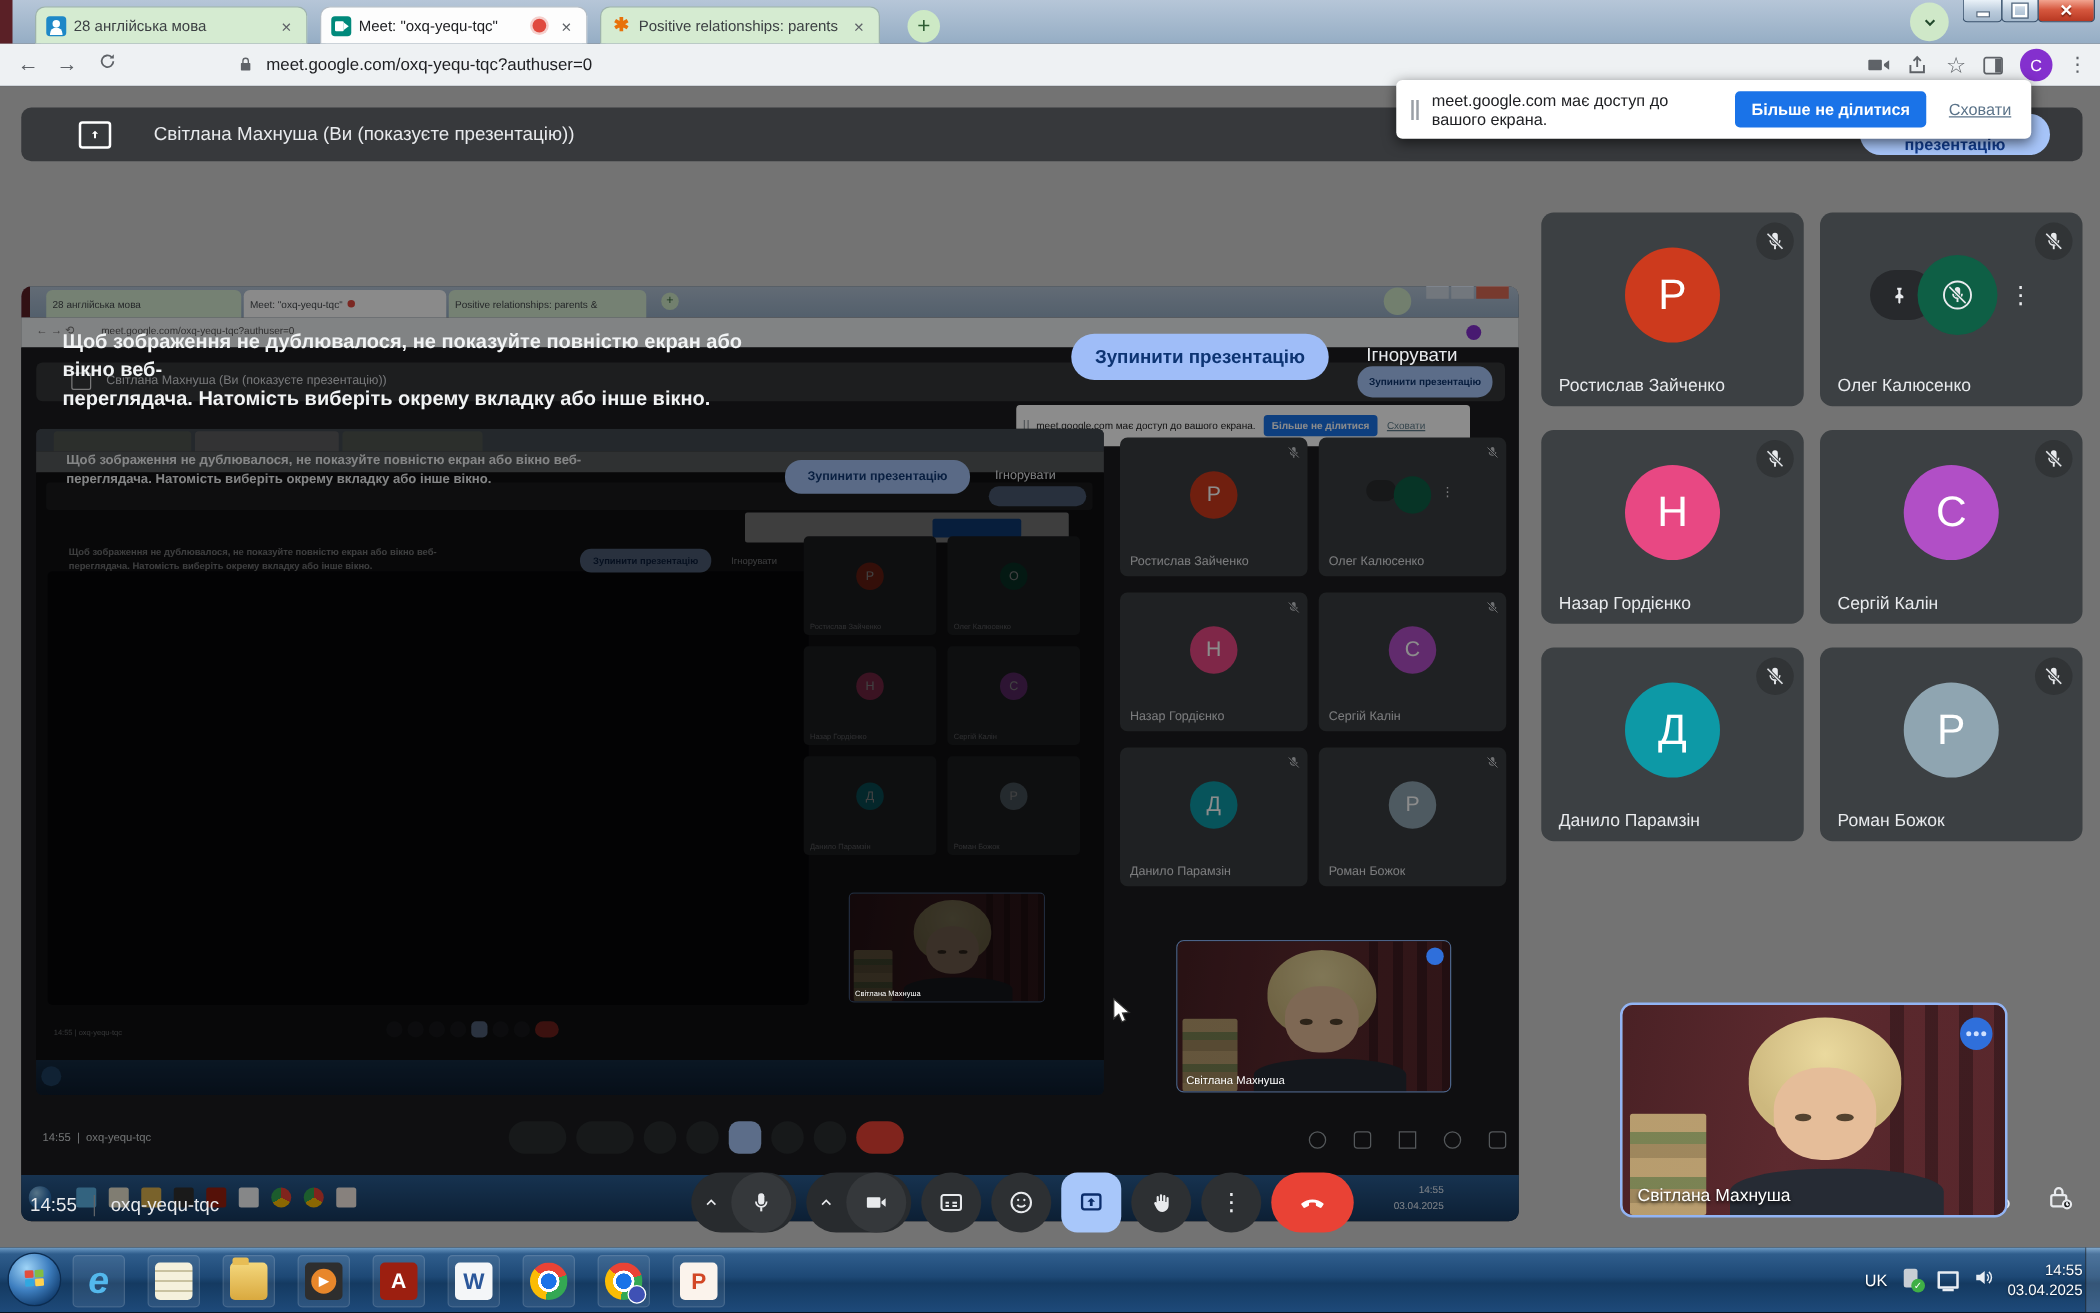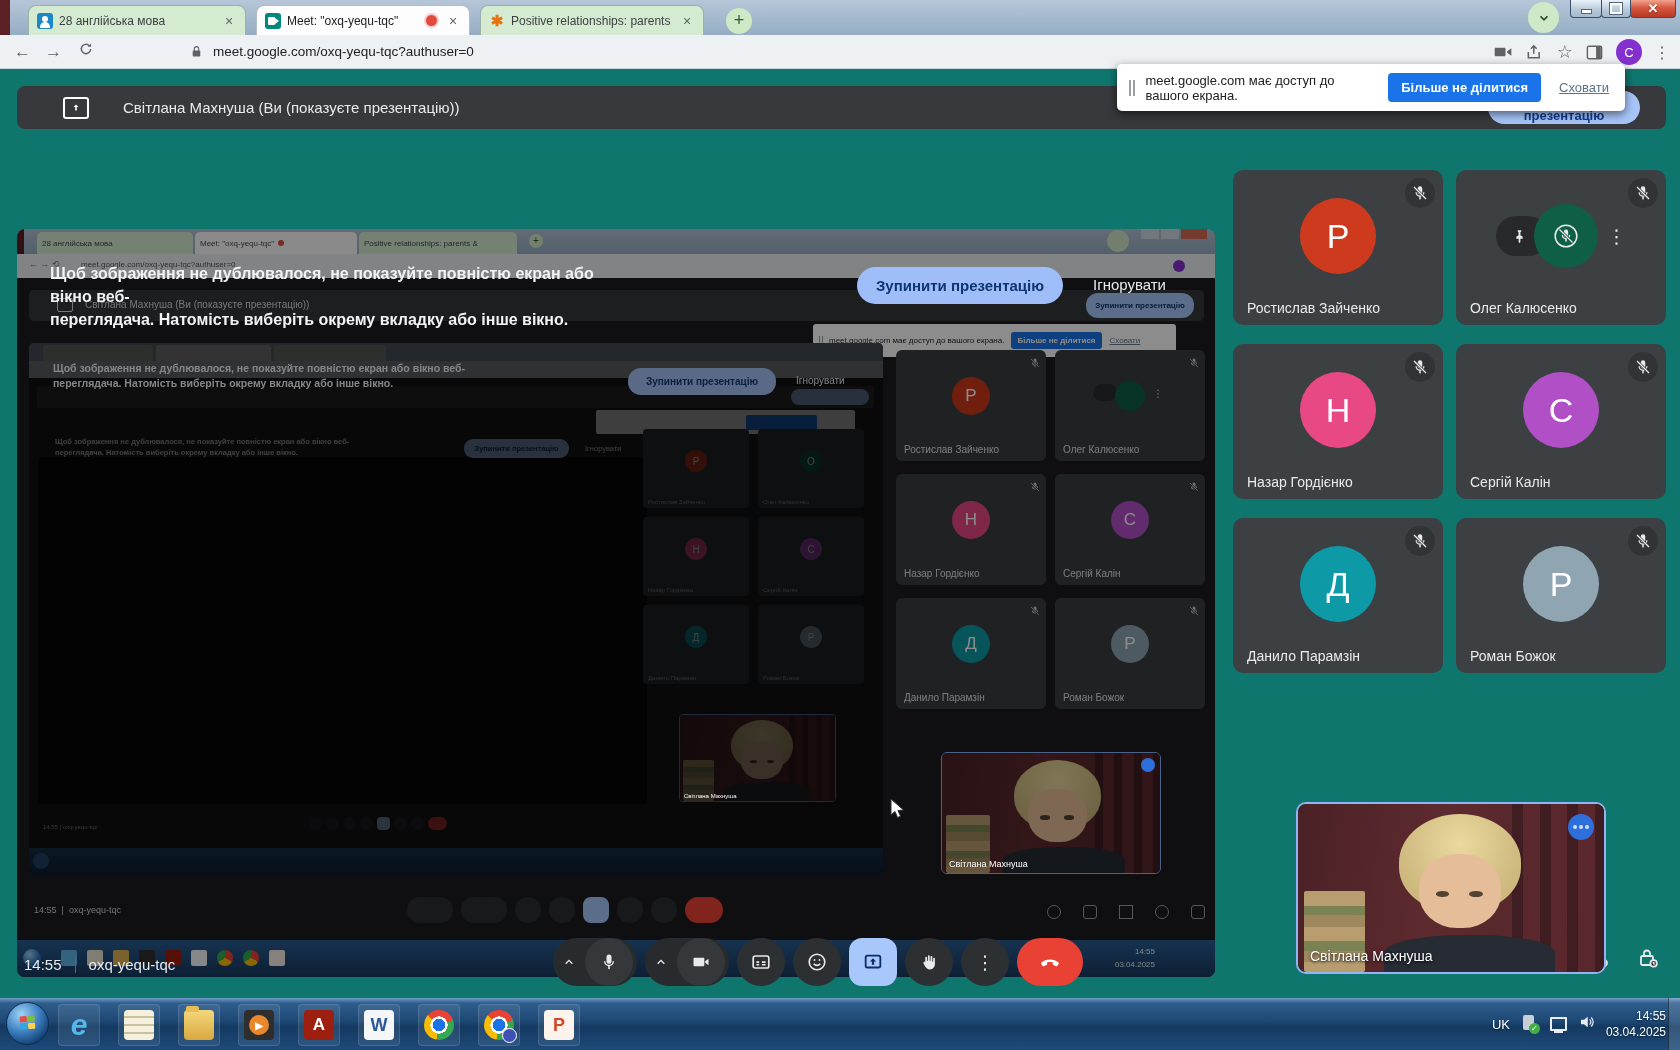--- a/index.html
+++ b/index.html
@@ -31,21 +31,21 @@
   .winbtn .bar{width:9px;height:3px;background:#fff;border:1px solid #52677e;margin-top:6px;}
   .winbtn .sq{width:8px;height:7px;border:2px solid #fff;outline:1px solid #52677e;}
   .winbtn .x{color:#fff;font-size:13px;font-weight:bold;text-shadow:0 1px 1px #7c2413;}
   #toolbar{left:0;top:35px;width:1680px;height:34px;background:#eef1f3;border-bottom:1px solid #cfd4d9;box-sizing:border-box;display:flex;align-items:center;}
   .navglyph{font-size:17px;color:#5f6368;margin-left:14px;}
   #urltext{font-size:13.5px;color:#202124;margin-left:10px;}
   .tb-right{position:absolute;right:10px;top:0;height:34px;display:flex;align-items:center;gap:12px;}
   .avatarC{width:26px;height:26px;border-radius:50%;background:#8430ce;color:#fff;font-size:13px;display:flex;align-items:center;justify-content:center;}
   .kebab{color:#5f6368;font-size:16px;}
   
-  #meet{left:0;top:69px;width:1680px;height:929px;background:#0f766e;}
+  #meet{left:0;top:69px;width:1680px;height:929px;background:#737373;}
   #banner{left:17px;top:17px;width:1649px;height:43px;background:#37393c;border-radius:8px;display:flex;align-items:center;}
   #banner .bicon{width:22px;height:18px;border:2px solid #fff;border-radius:3px;margin-left:46px;display:flex;align-items:center;justify-content:center;}
   #banner .btext{color:#e8eaed;font-size:15px;margin-left:34px;}
   .bluepill{background:#a7c5f9;color:#113c8e;border-radius:18px;text-align:center;font-weight:bold;}
   #banner .bluepill{position:absolute;right:26px;top:5px;width:152px;height:33px;font-size:13px;line-height:1.25;display:flex;align-items:center;justify-content:center;padding:0 6px;box-sizing:border-box;}
   #notice{left:1117px;top:64px;width:508px;height:47px;background:#fff;border-radius:5px;box-shadow:0 3px 10px rgba(0,0,0,.55);display:flex;align-items:center;z-index:30;}
   #notice .grip{width:3px;height:16px;border-left:2px solid #9aa0a6;border-right:2px solid #9aa0a6;margin:0 10px 0 12px;}
   #notice .ntext{font-size:13px;color:#202124;}
   #notice .nbtn{background:#1a73e8;color:#fff;font-size:13px;font-weight:bold;border-radius:4px;padding:7px 13px;margin-left:14px;white-space:nowrap;}
   #notice .nhide{font-size:13px;color:#5b7389;text-decoration:underline;margin:0 16px 0 18px;}

